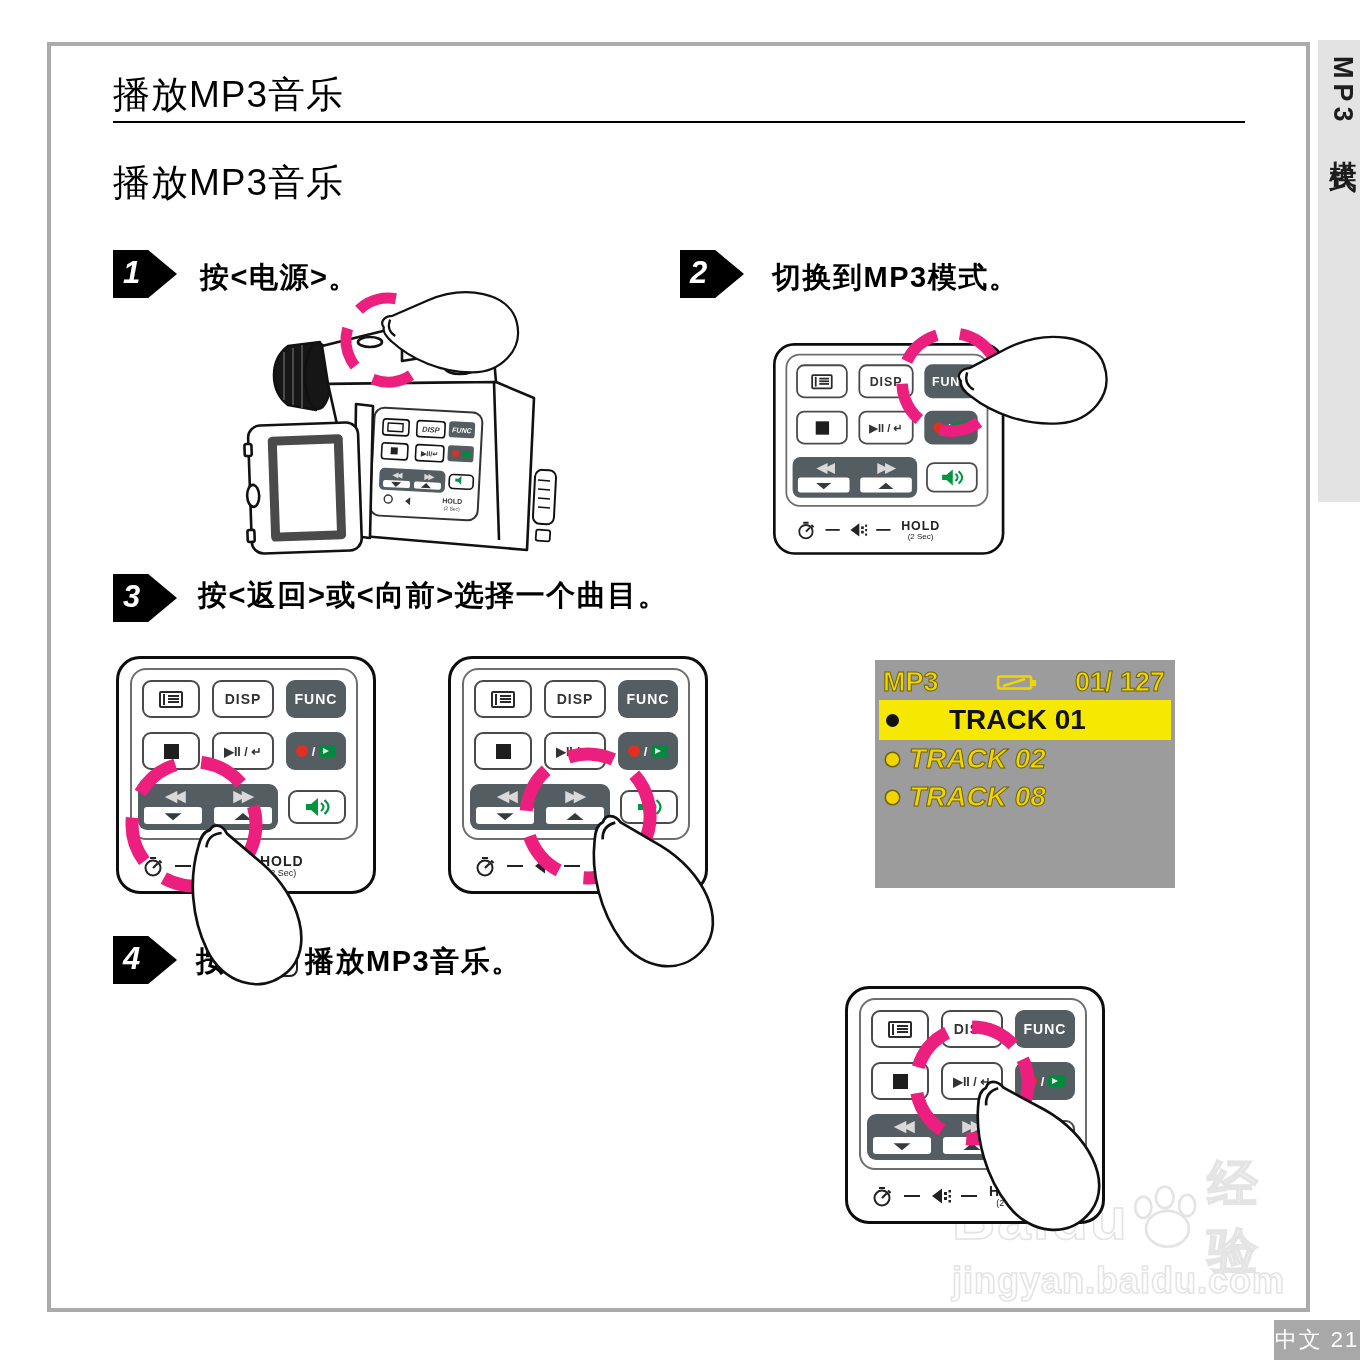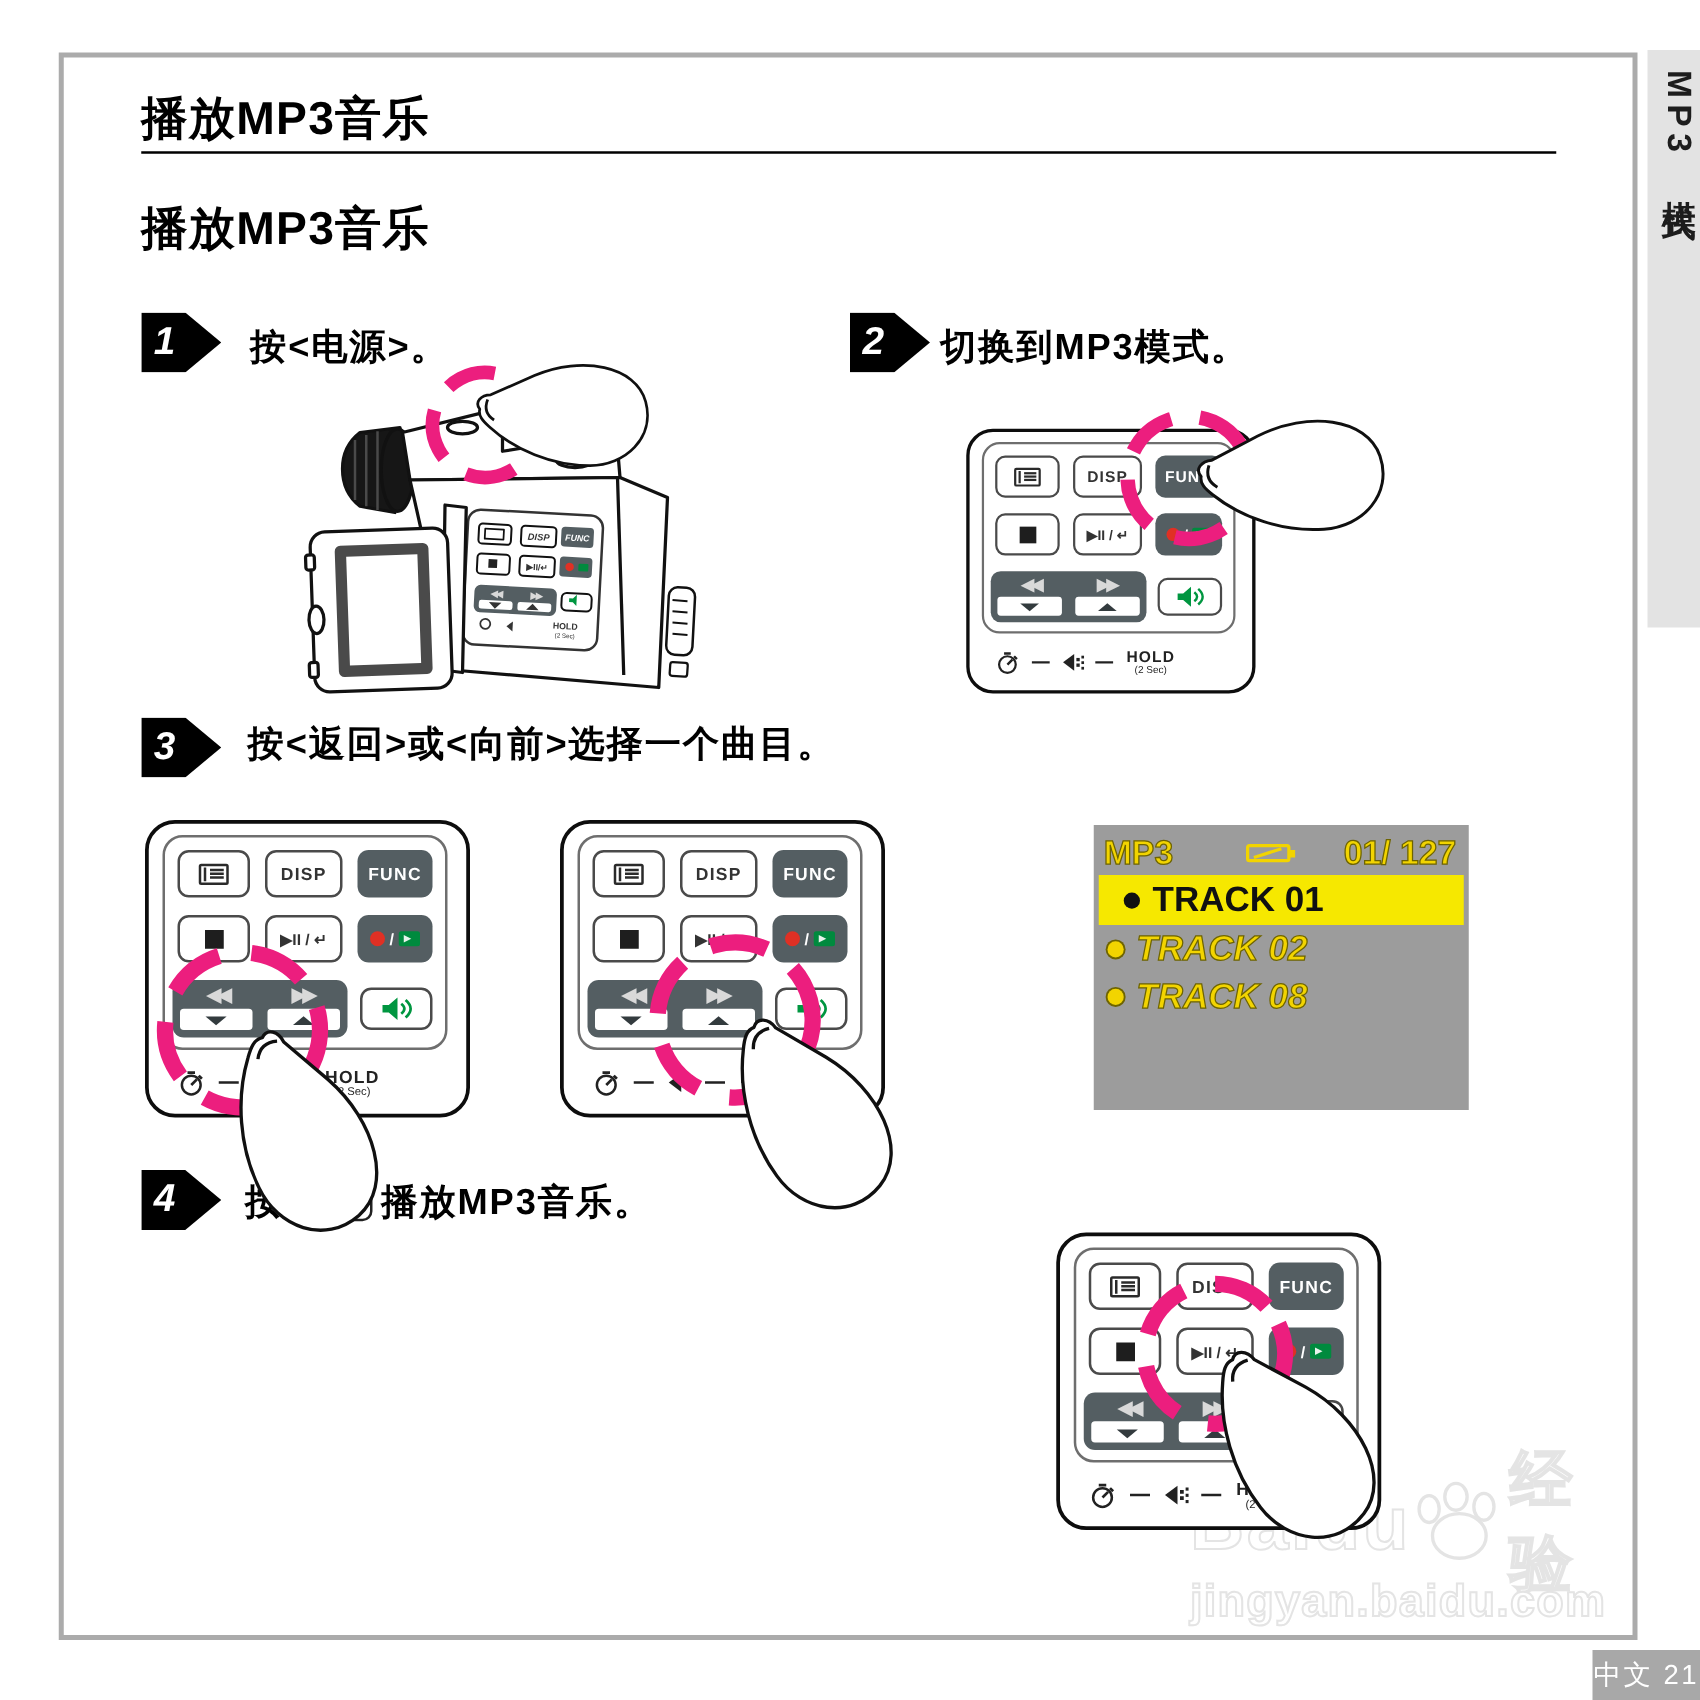--- a/index.html
+++ b/index.html
@@ -5,21 +5,21 @@
   :root{
     --pink:#EC1E7E; --btndark:#545E62; --red:#E03024; --green:#008A3E; --volgreen:#009640;
     --lcdbg:#9C9C9C; --lcdy:#F2D400; --lcdhl:#F6E800; --frame:#ABABAB; --sidebar:#E3E3E3; --badge:#A8A8A8;
   }
   *{box-sizing:border-box;}
   html,body{margin:0;padding:0;}
   body{width:1360px;height:1360px;background:#fff;font-family:"Liberation Sans",sans-serif;position:relative;overflow:hidden;color:#000;}
   .frame{position:absolute;left:47px;top:42px;width:1263px;height:1270px;border:4px solid var(--frame);}
   .sidebar-tab{position:absolute;left:1318px;top:40px;width:42px;height:462px;background:var(--sidebar);}
   .sidebar-tab span{display:block;writing-mode:vertical-rl;font-size:27px;font-weight:600;color:#1d1d1d;margin:16px 0 0 7px;letter-spacing:5px;}
-  .title,.subtitle{position:absolute;left:113px;margin:0;font-size:37px;font-weight:700;letter-spacing:1px;}
+  .title,.subtitle{position:absolute;left:113px;margin:0;font-size:37px;font-weight:400;letter-spacing:1px;}
   .title{top:70px;}
   .rule{position:absolute;left:113px;top:121px;width:1132px;height:2px;background:#000;}
   .subtitle{top:158px;}
   .step-marker{position:absolute;width:64px;height:48px;}
   .step-marker::before{content:"";position:absolute;inset:0;background:#000;clip-path:polygon(0 0,55% 0,100% 50%,55% 100%,0 100%);}
   .step-marker span{position:relative;display:block;width:58%;text-align:center;line-height:46px;color:#fff;font-size:31px;font-weight:700;font-style:italic;}
   .step-text{position:absolute;font-size:29px;font-weight:700;letter-spacing:1.5px;white-space:nowrap;}
   .inline-btn{display:inline-block;border:2px solid #222;border-radius:8px;font-size:17px;font-weight:700;padding:2px 7px 3px;margin:0 7px;vertical-align:4px;letter-spacing:1px;}
   
   .remote{position:absolute;width:260px;height:238px;transform-origin:top left;}
@@ -56,21 +56,21 @@
   #camcorder{position:absolute;left:236px;top:290px;overflow:visible;}
   
   #lcd{position:absolute;left:875px;top:660px;width:300px;height:228px;background:var(--lcdbg);padding:4px 8px;}
   .lcd-yellow{color:var(--lcdy);-webkit-text-stroke:1px #6e6400;font-weight:700;}
   .lcd-head{position:relative;height:36px;display:flex;align-items:center;}
   .lcd-mode{font-size:27px;}
   .lcd-batt{position:absolute;left:50%;transform:translateX(-65%);top:9px;}
   .lcd-counter{position:absolute;right:2px;font-size:27px;}
   .lcd-row{display:flex;align-items:center;height:38px;font-size:28px;font-weight:700;}
   .lcd-row .bullet{width:13px;height:13px;border-radius:50%;margin:0 10px 0 3px;flex:none;}
-  .lcd-row.sel{background:var(--lcdhl);color:#111;margin:0 -4px;padding:0 17px;height:40px;}
+  .lcd-row.sel{background:var(--lcdhl);color:#111;margin:0 -4px;padding:0 4px;height:40px;gap:40px;}
   .lcd-row.sel .bullet{background:#111;}
   .lcd-row:not(.sel){color:var(--lcdy);font-style:italic;-webkit-text-stroke:1px #6e6400;}
   .lcd-row:not(.sel) .bullet{background:var(--lcdy);box-shadow:0 0 0 1.5px #6e6400;}
   .lcd-foot{display:flex;align-items:center;height:32px;font-size:25px;}
   .lcd-foot .gap{width:22px;}
   .lcd-foot .time{margin-left:auto;margin-right:2px;}
   
   #wm{position:absolute;left:952px;top:1180px;width:345px;color:#fff;-webkit-text-stroke:1.6px #e4e4e4;font-weight:700;}
   .wm-row1{display:flex;align-items:center;height:76px;}
   .wm-baidu{font-size:60px;letter-spacing:2px;}
@@ -92,21 +92,21 @@
 <h2 class="subtitle">播放MP3音乐</h2>
 
 <div class="step-marker" style="left:113px;top:250px">
     <span>1</span>
   </div>
 <div class="step-text" style="left:200px;top:258px">按&lt;电源&gt;。</div>
 
 <div class="step-marker" style="left:680px;top:250px">
     <span>2</span>
   </div>
-<div class="step-text" style="left:752px;top:258px">切换到MP3模式。</div>
+<div class="step-text" style="left:772px;top:258px">切换到MP3模式。</div>
 
 <div class="step-marker" style="left:113px;top:574px">
     <span>3</span>
   </div>
 <div class="step-text" style="left:198px;top:576px">按&lt;返回&gt;或&lt;向前&gt;选择一个曲目。</div>
 
 <div class="step-marker" style="left:113px;top:936px">
     <span>4</span>
   </div>
 <div class="step-text" style="left:196px;top:942px">

